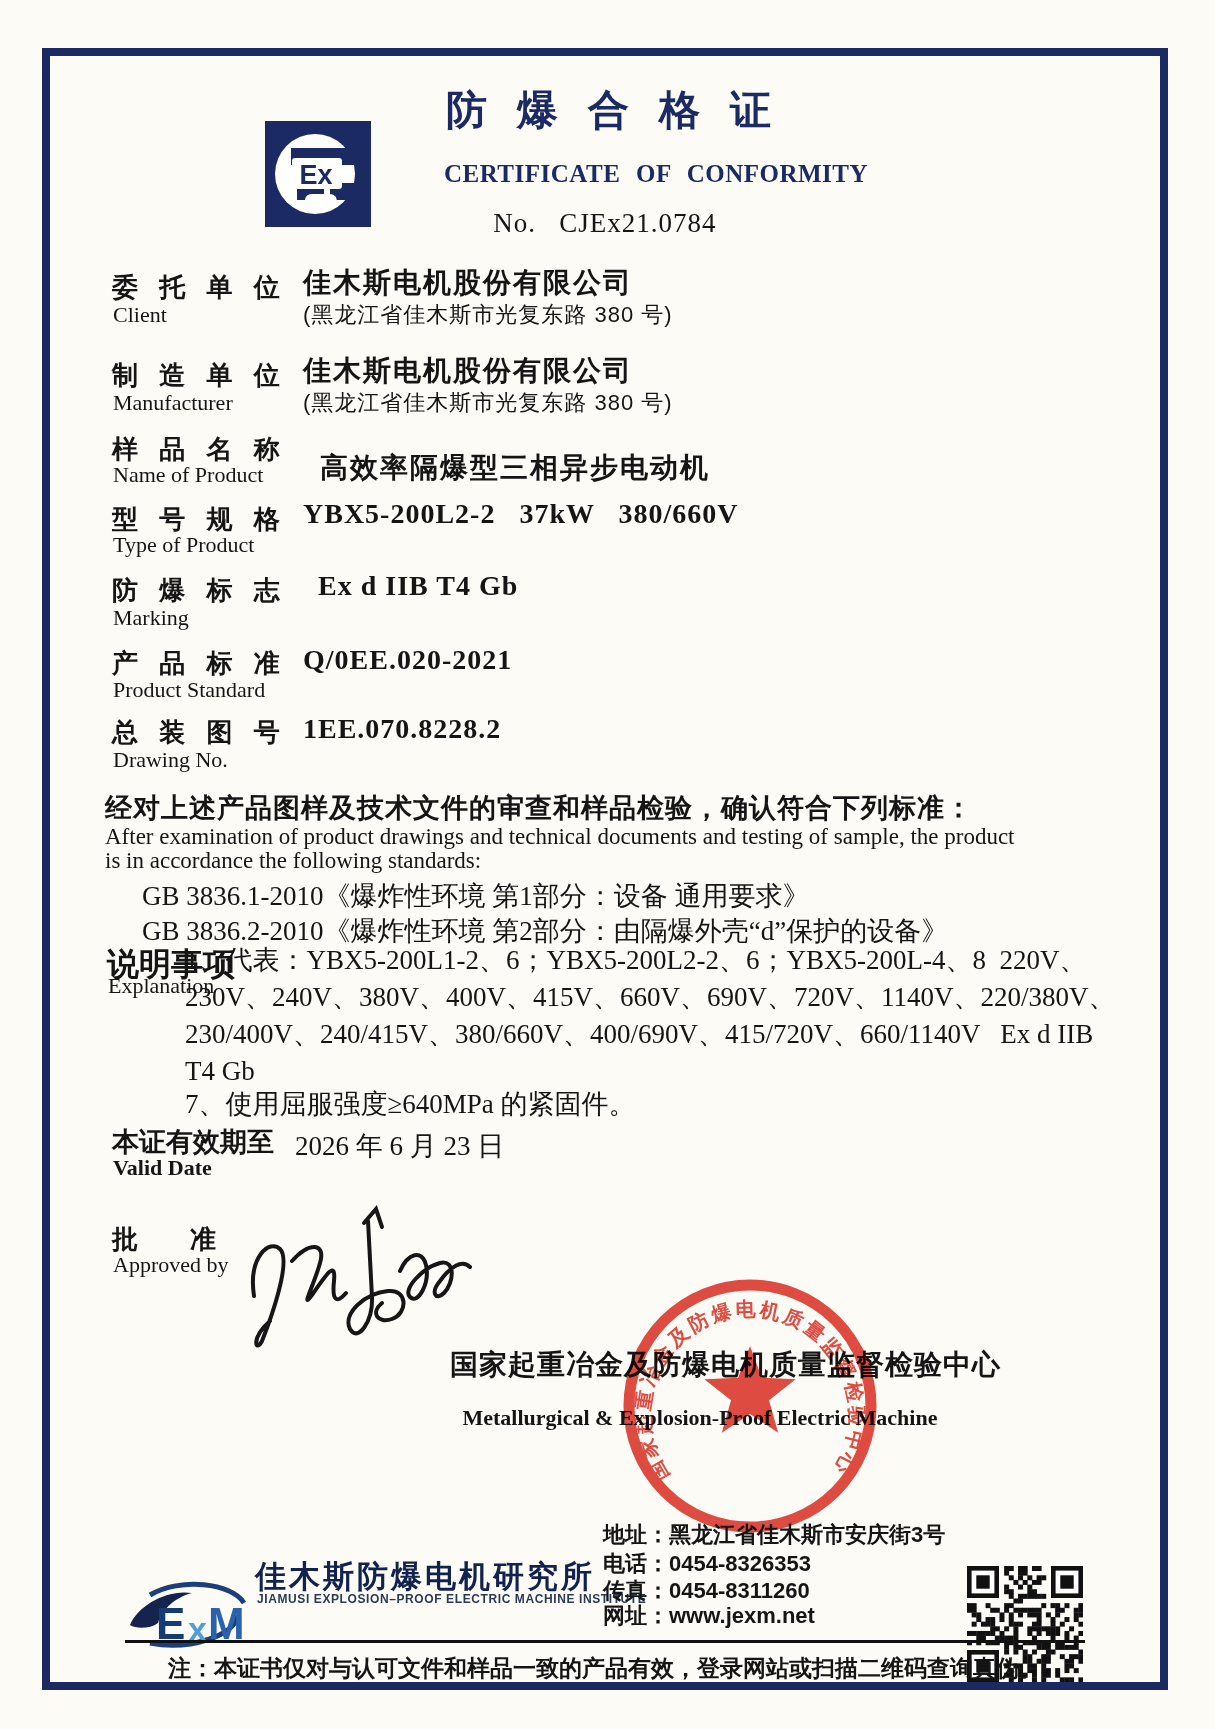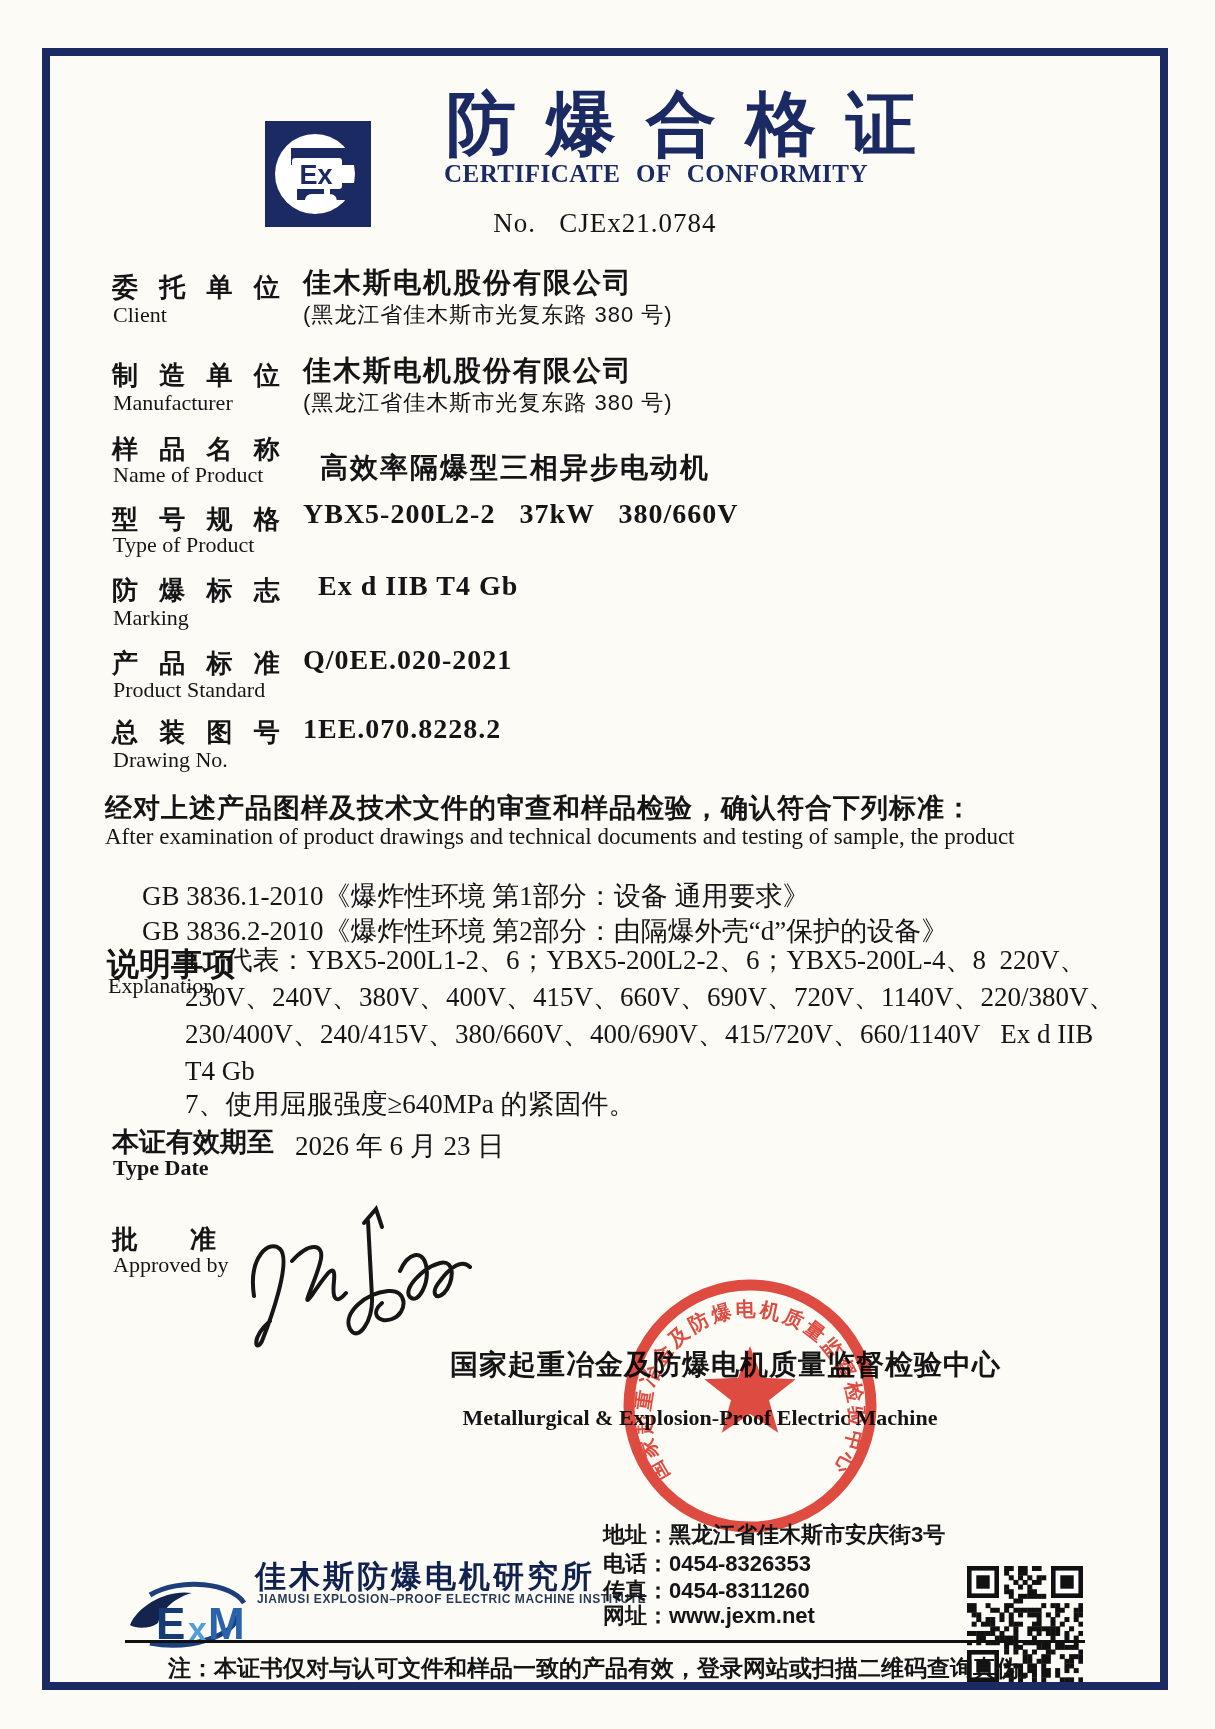--- a/index.html
+++ b/index.html
@@ -4,21 +4,21 @@
 <style>
   html,body{margin:0;padding:0;background:#f6f5f0;}
   .page{position:relative;width:1215px;height:1729px;background:#fcfbf6;overflow:hidden;
         font-family:"Liberation Sans","DejaVu Sans",sans-serif;color:#151515;}
   .frame{position:absolute;left:42px;top:48px;width:1126px;height:1642px;
          border:8px solid #1b2a63;box-sizing:border-box;}
   .abs{position:absolute;white-space:pre;}
   .navy{color:#1b2a63;}
   .serif{font-family:"Liberation Serif","DejaVu Serif",serif;}
   .b{font-weight:bold;}
-  .title-cn{font-size:70px;letter-spacing:30px;line-height:1;}
+  .title-cn{font-size:41px;letter-spacing:30px;line-height:1;}
   .title-en{font-size:25px;letter-spacing:.5px;word-spacing:9px;}
   .certno{font-size:27px;letter-spacing:1px;}
   .lab{font-size:26px;letter-spacing:7px;}
   .lab-en{font-size:22px;font-weight:normal;letter-spacing:0;}
   .val{font-size:28px;letter-spacing:2px;}
   .val-serif{font-family:"Liberation Serif","DejaVu Serif",serif;letter-spacing:1px;}
   .sub{font-size:22px;font-weight:normal;letter-spacing:1px;}
   .stmt-cn{font-size:27px;letter-spacing:1px;}
   .stmt-en{font-size:23px;}
   .gb{font-size:27px;}
@@ -75,33 +75,34 @@
   <div class="abs b lab" style="left:112px;top:646px;">产 品 标 准</div>
   <div class="abs serif lab-en" style="left:113px;top:677px;">Product Standard</div>
   <div class="abs b val val-serif" style="left:303px;top:644px;">Q/0EE.020-2021</div>
 
   <div class="abs b lab" style="left:112px;top:715px;">总 装 图 号</div>
   <div class="abs serif lab-en" style="left:113px;top:747px;">Drawing No.</div>
   <div class="abs b val val-serif" style="left:303px;top:713px;">1EE.070.8228.2</div>
 
   <div class="abs b stmt-cn" style="left:105px;top:790px;">经对上述产品图样及技术文件的审查和样品检验，确认符合下列标准：</div>
   <div class="abs serif stmt-en" style="left:105px;top:824px;">After examination of product drawings and technical documents and testing of sample, the product</div>
+  <div class="abs serif stmt-en" style="left:105px;top:848px;">is in accordance the following standards:</div>
   <div class="abs serif gb" style="left:142px;top:878px;">GB 3836.1-2010《爆炸性环境 第1部分：设备 通用要求》</div>
   <div class="abs serif gb" style="left:142px;top:913px;">GB 3836.2-2010《爆炸性环境 第2部分：由隔爆外壳“d”保护的设备》</div>
 
   <div class="abs b" style="left:107px;top:943px;font-size:32px;">说明事项</div>
   <div class="abs serif lab-en" style="left:108px;top:973px;">Explanation</div>
   <div class="abs serif expl" style="left:185px;top:942px;">1、代表：YBX5-200L1-2、6；YBX5-200L2-2、6；YBX5-200L-4、8  220V、</div>
   <div class="abs serif expl" style="left:185px;top:979px;">230V、240V、380V、400V、415V、660V、690V、720V、1140V、220/380V、</div>
   <div class="abs serif expl" style="left:185px;top:1016px;">230/400V、240/415V、380/660V、400/690V、415/720V、660/1140V   Ex d IIB</div>
   <div class="abs serif expl" style="left:185px;top:1053px;">T4 Gb</div>
   <div class="abs serif expl" style="left:185px;top:1086px;">7、使用屈服强度≥640MPa 的紧固件。</div>
 
   <div class="abs b" style="left:112px;top:1124px;font-size:27px;">本证有效期至</div>
-  <div class="abs serif b lab-en" style="left:113px;top:1155px;font-weight:bold;">Type Date</div>
+  <div class="abs serif b lab-en" style="left:113px;top:1155px;font-weight:bold;">Valid Date</div>
   <div class="abs serif" style="left:295px;top:1128px;font-size:27px;">2026 年 6 月 23 日</div>
 
   <div class="abs b lab" style="left:112px;top:1222px;letter-spacing:0;">批　　准</div>
   <div class="abs serif lab-en" style="left:113px;top:1252px;">Approved by</div>
 
   <div class="abs" style="left:240px;top:1165px;mix-blend-mode:multiply;">
     <svg width="250" height="160" viewBox="0 0 250 160">
       <g fill="none" stroke="#161616" stroke-width="4" stroke-linecap="round">
         <path d="M14,95 C8,55 30,38 40,48 C52,60 30,120 22,140 C16,152 10,138 30,120"></path>
         <path d="M52,60 C70,40 86,42 80,62 C74,84 60,110 72,94 C86,74 96,58 94,80 C92,98 96,104 106,92"></path>

